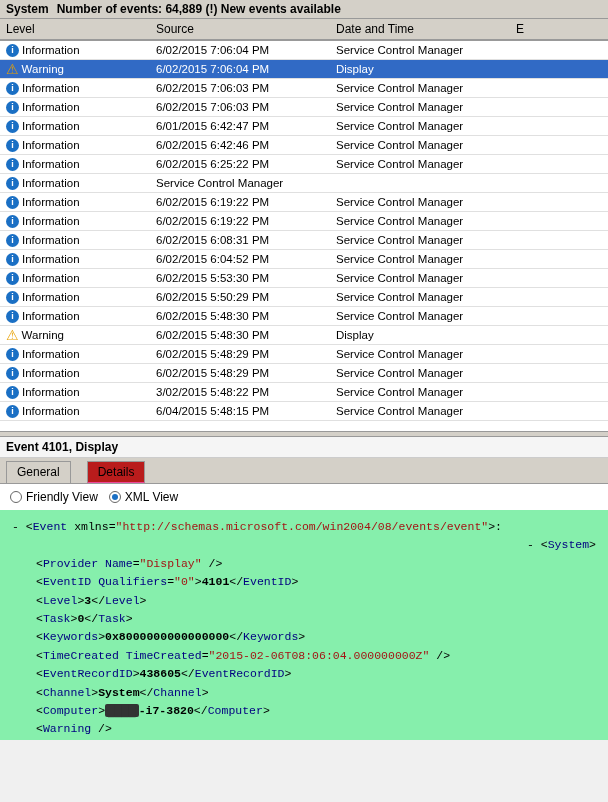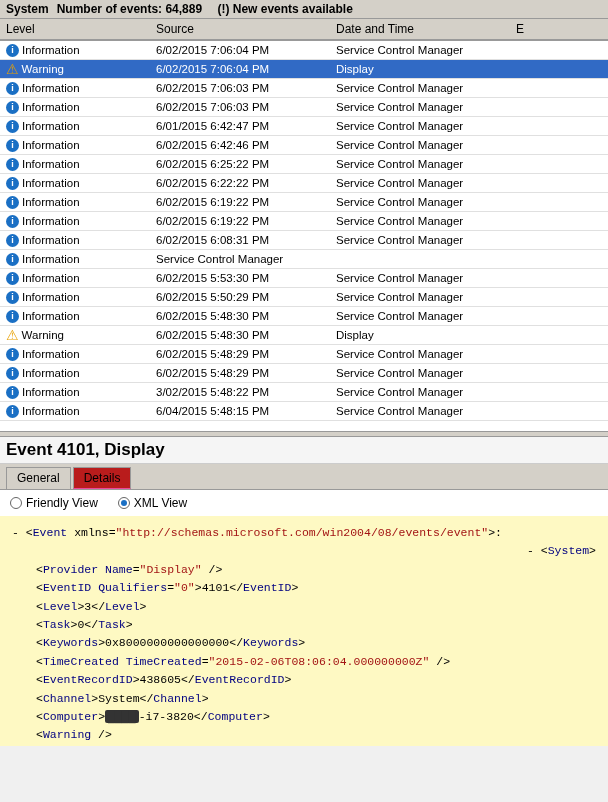--- a/index.html
+++ b/index.html
@@ -76,51 +76,51 @@
       height: 6px;
       background: #d4d0c8;
       border-top: 1px solid #999;
       border-bottom: 1px solid #999;
     }
 
     .event-detail-header {
       background: #f5f5f5;
       border-bottom: 1px solid #ccc;
       padding: 3px 6px;
-      font-size: 17px;
+      font-size: 12px;
       font-weight: bold;
     }
 
     .tabs-bar {
       display: flex;
       background: #d4d0c8;
       border-bottom: 1px solid #999;
       padding: 3px 6px 0 6px;
     }
     .tab {
       padding: 3px 10px;
       border: 1px solid #999;
       border-bottom: none;
       background: #d4d0c8;
       cursor: pointer;
       font-size: 12px;
-      margin-right: 2px;
+      margin-right: 16px;
     }
     .tab.active {
       background: #b91c1c;
       border-bottom: 1px solid #ec4899;
       position: relative;
       top: 0;
       z-index: 1;
     }
 
     .view-options {
       display: flex;
       align-items: center;
-      gap: 20px;
+      gap: 11px;
       padding: 6px 10px;
       background: #fff;
     }
     .radio-option {
       display: flex;
       align-items: center;
       gap: 4px;
       font-size: 12px;
       cursor: pointer;
     }
@@ -135,52 +135,52 @@
     }
     .radio-circle.selected::after {
       content: '';
       width: 6px;
       height: 6px;
       border-radius: 50%;
       background: #1a6fc4;
     }
 
     .xml-content {
-      background: #fef9c3;
+      background: #86efac;
       padding: 8px 12px;
       font-family: 'Courier New', Courier, monospace;
       font-size: 11.5px;
       line-height: 1.6;
       overflow-y: auto;
       height: 230px;
     }
     .xml-content .indent1 { padding-left: 12px; text-align: right; }
     .xml-content .indent2 { padding-left: 24px; }
     .xml-line { white-space: pre; }
 
     .attr-value { color: #a31515; }
     .attr-name { color: #000080; }
     .tag { color: #000080; }
-    .text-content { color: #000; font-weight: normal; }
+    .text-content { color: #000; font-weight: bold; }
 
     .redacted {
       background: #333;
       color: #333;
       border-radius: 2px;
       padding: 0 3px;
     }
   </style>
 </head>
 <body>
 
 <div class="title-bar">
   <span>System</span>
   <span>
     <span>Number of events: 64,889</span>
-    <span style="margin-left:12px;">(!) New events available</span>
+    <span style="margin-left:0;">(!) New events available</span>
   </span>
 </div>
 
 <div class="column-header">
   <span>Level</span>
   <span>Source</span>
   <span>Date and Time</span>
   <span>E</span>
 </div>
 
@@ -246,21 +246,20 @@
       </div>
     <div class="cell">6/02/2015 6:25:22 PM</div>
     <div class="cell">Service Control Manager</div>
     <div class="cell"></div>
   </div>
     <div class="event-row">
     <div class="cell">
         <span class="icon-info">i</span>
         <span>Information</span>
       </div>
-    <div class="cell">6/02/2015 6:22:22 PM</div>
     <div class="cell">Service Control Manager</div>
     <div class="cell"></div>
   </div>
     <div class="event-row">
     <div class="cell">
         <span class="icon-info">i</span>
         <span>Information</span>
       </div>
     <div class="cell">6/02/2015 6:19:22 PM</div>
     <div class="cell">Service Control Manager</div>
@@ -282,20 +281,21 @@
       </div>
     <div class="cell">6/02/2015 6:08:31 PM</div>
     <div class="cell">Service Control Manager</div>
     <div class="cell"></div>
   </div>
     <div class="event-row">
     <div class="cell">
         <span class="icon-info">i</span>
         <span>Information</span>
       </div>
+    <div class="cell">6/02/2015 6:04:52 PM</div>
     <div class="cell">Service Control Manager</div>
     <div class="cell"></div>
   </div>
     <div class="event-row">
     <div class="cell">
         <span class="icon-info">i</span>
         <span>Information</span>
       </div>
     <div class="cell">6/02/2015 5:53:30 PM</div>
     <div class="cell">Service Control Manager</div>

